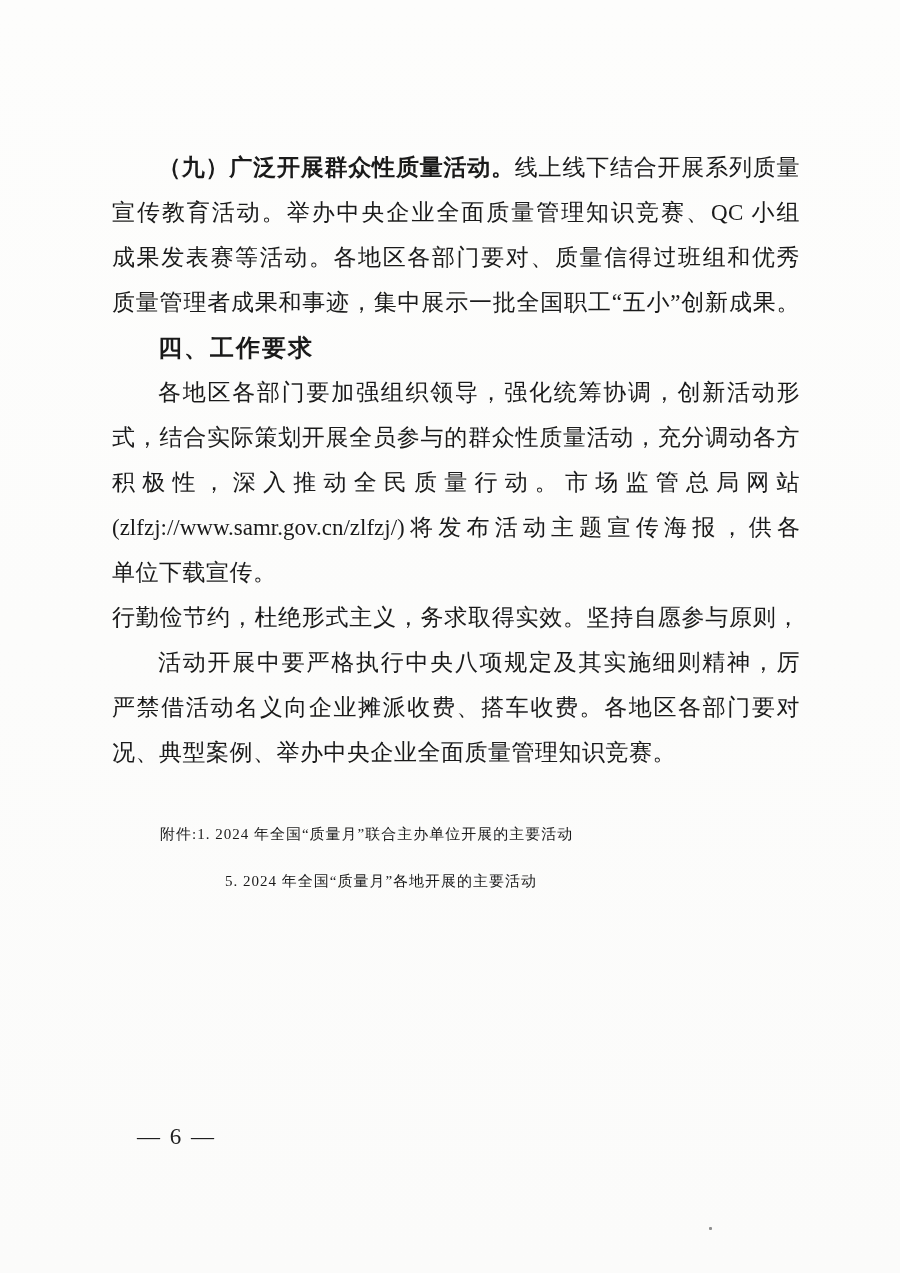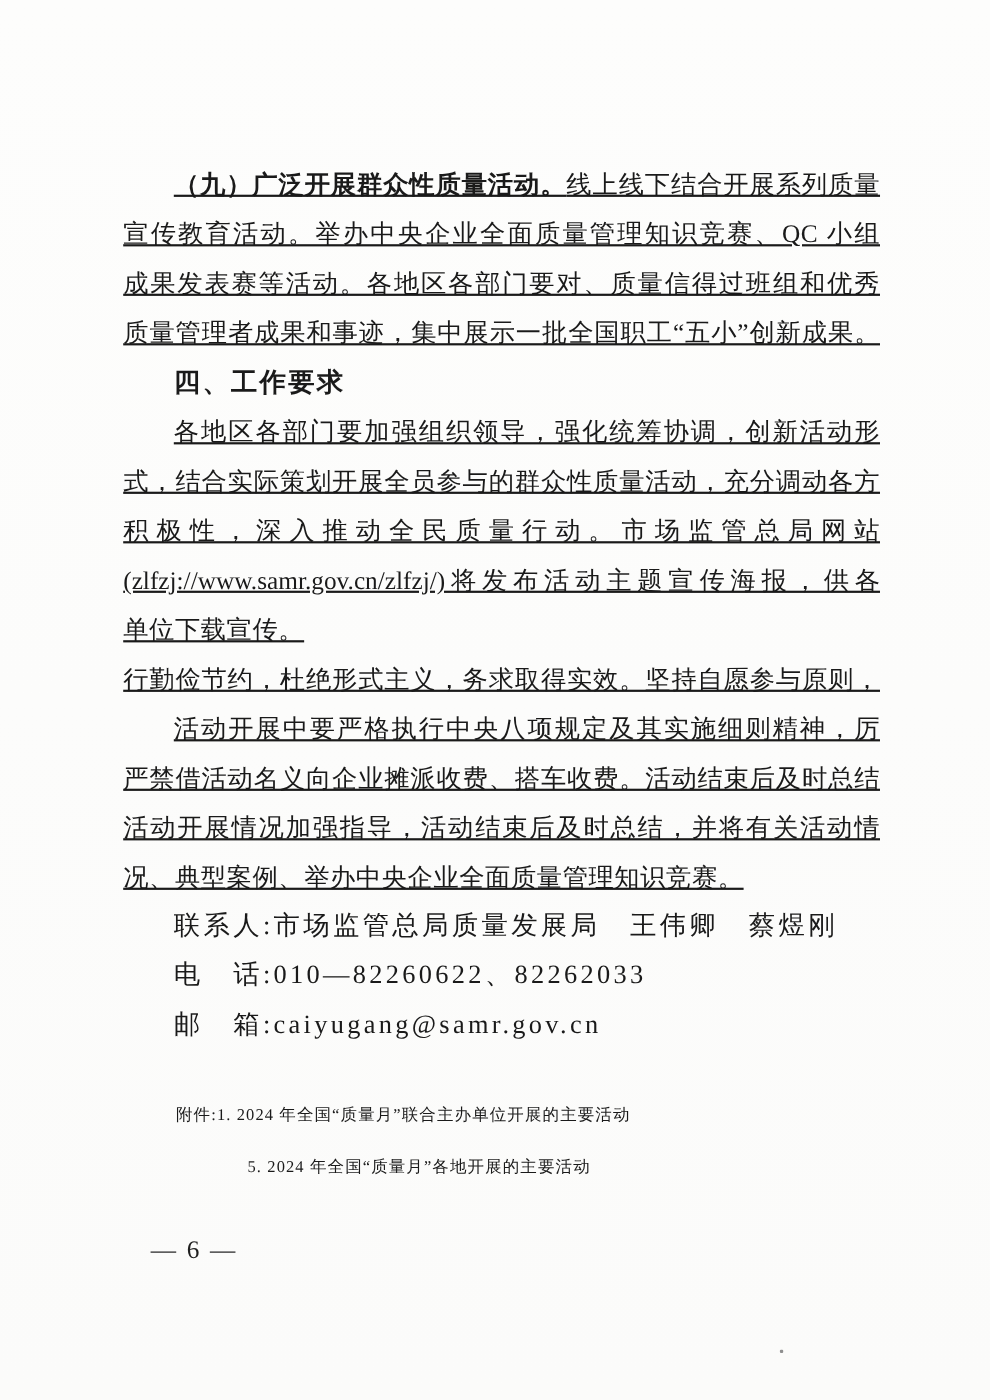--- a/index.html
+++ b/index.html
@@ -29,21 +29,20 @@
   }
   
   .ln {
     height: 45px;
     line-height: 45px;
     font-size: 23px;
     letter-spacing: 0.5px;
     white-space: nowrap;
     text-align: justify;
     text-align-last: justify;
-    text-decoration: underline;
   }
   .ln.last {
     text-align-last: left;
   }
   .ln.indent {
     text-indent: 46px;
   }
   .ln.tight {
     letter-spacing: 0px;
   }
@@ -122,30 +121,24 @@
       <div class="ln indent">各地区各部门要加强组织领导，强化统筹协调，创新活动形</div>
       <div class="ln">式，结合实际策划开展全员参与的群众性质量活动，充分调动各方</div>
       <div class="ln">积极性，深入推动全民质量行动。市场监管总局网站</div>
       <div class="ln tight">(zlfzj://www.samr.gov.cn/zlfzj/)将发布活动主题宣传海报，供各</div>
       <div class="ln last">单位下载宣传。</div>
     </div>
 
     <div>
       <div class="ln">行勤俭节约，杜绝形式主义，务求取得实效。坚持自愿参与原则，</div>
       <div class="ln indent">活动开展中要严格执行中央八项规定及其实施细则精神，厉</div>
-      <div class="ln">严禁借活动名义向企业摊派收费、搭车收费。活动结束后及时总结</div>
-      <div class="ln">活动开展情况加强指导，活动结束后及时总结，并将有关活动情</div>
+      <div class="ln">严禁借活动名义向企业摊派收费、搭车收费。各地区各部门要对</div>
       <div class="ln last">况、典型案例、举办中央企业全面质量管理知识竞赛。</div>
     </div>
 
-    <div>
-      <div class="contact-ln">联系人:市场监管总局质量发展局　王伟卿　蔡煜刚</div>
-      <div class="contact-ln">电　话:010—82260622、82262033</div>
-      <div class="contact-ln">邮　箱:caiyugang@samr.gov.cn</div>
-    </div>
 
     <div class="att-block">
       <div class="att-ln att-first">附件:1. 2024 年全国“质量月”联合主办单位开展的主要活动</div>
       <div class="att-ln att-cont">5. 2024 年全国“质量月”各地开展的主要活动</div>
     </div>
 
   </div>
 
   <div class="page-number">— 6 —</div>
 

